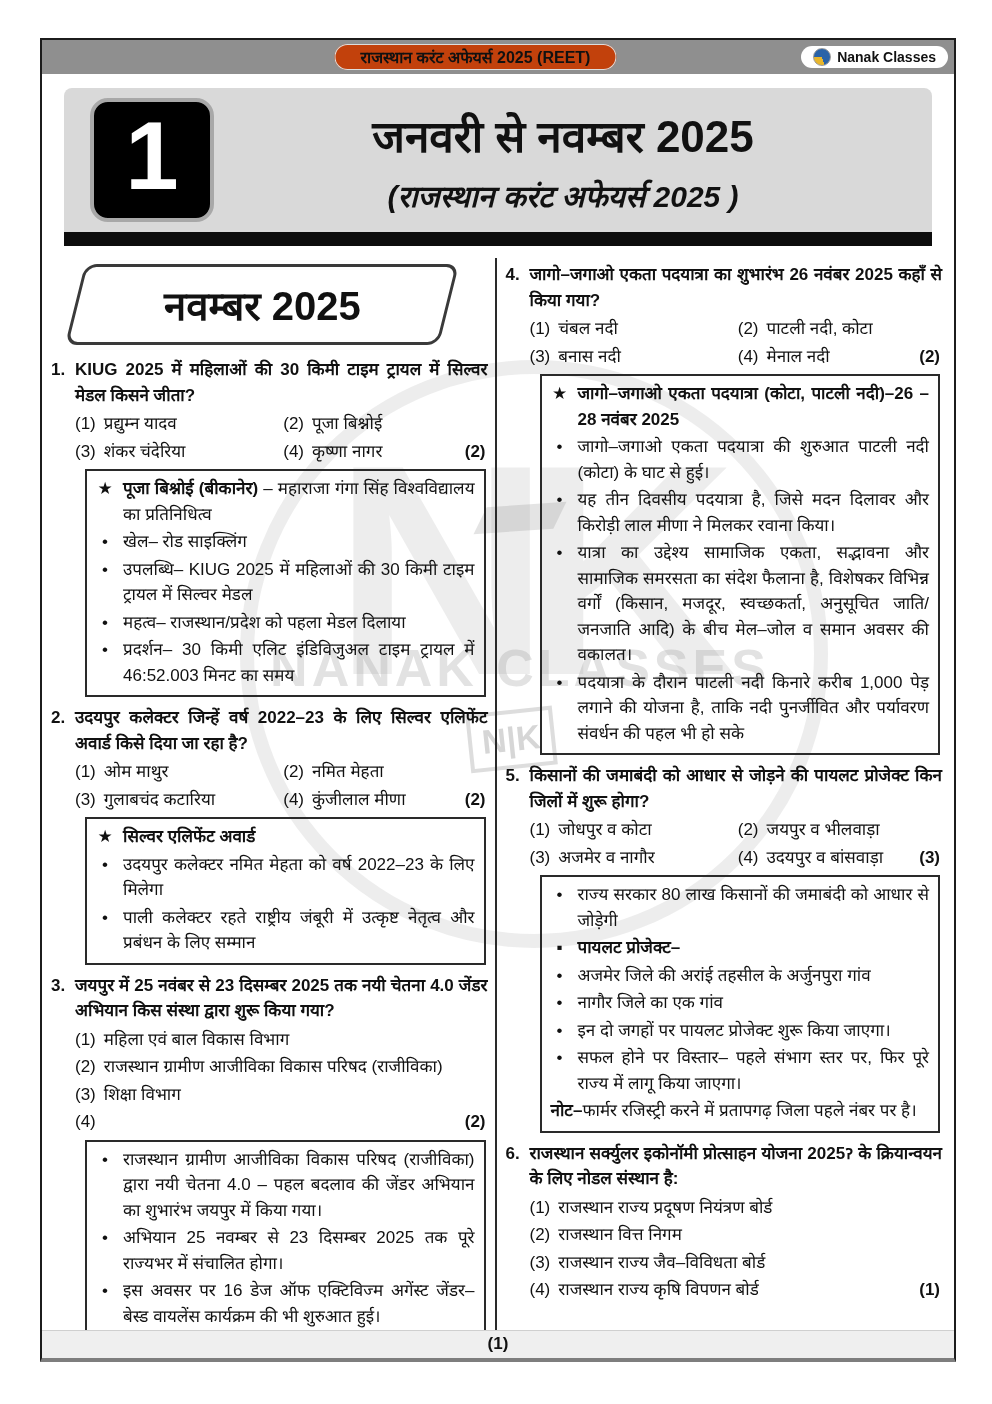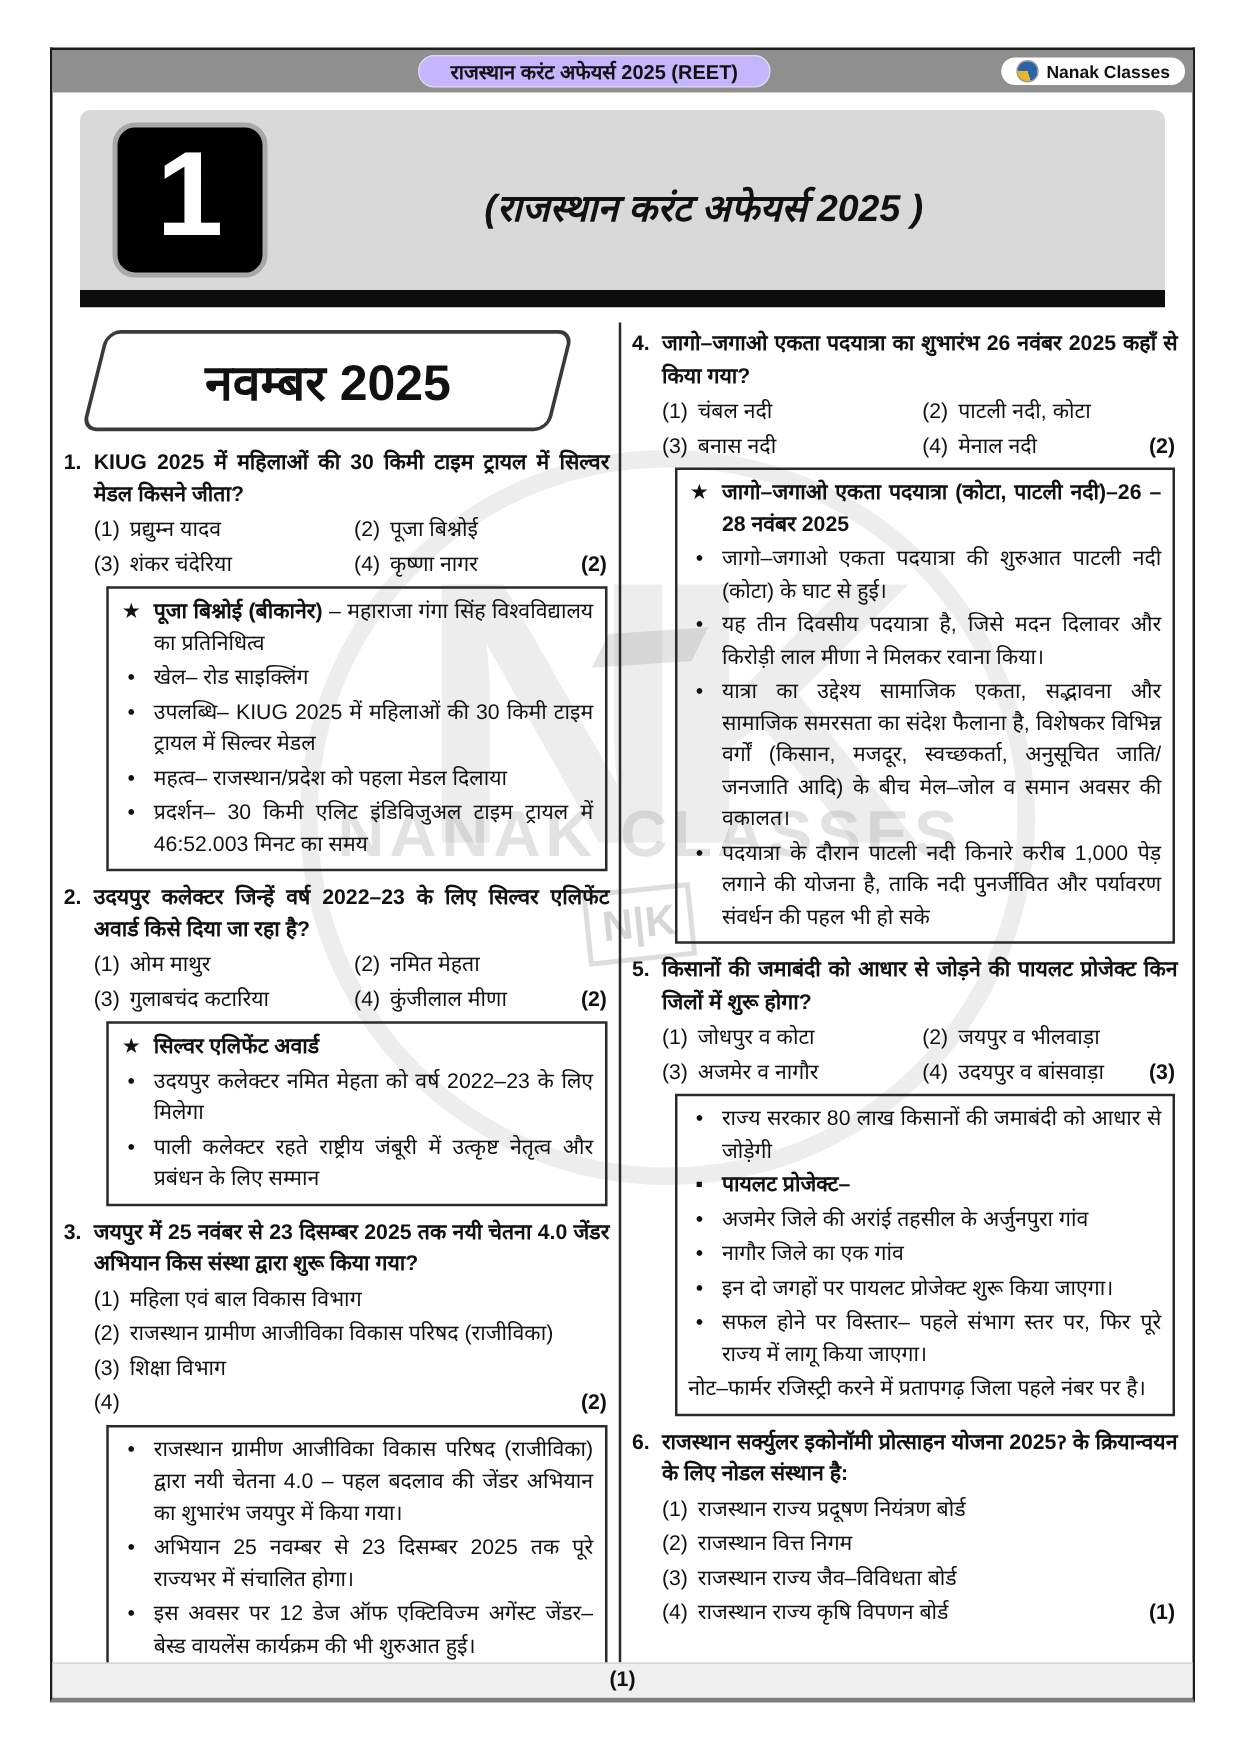--- a/index.html
+++ b/index.html
@@ -19,21 +19,21 @@
     font-size:300px;font-weight:900;line-height:1;color:rgba(140,140,140,0.16);letter-spacing:-30px;}
   .wm-cap{position:absolute;left:480px;top:505px;width:80px;height:26px;background:rgba(120,120,120,0.2);
     transform:rotate(-4deg) skewX(-30deg);}
   .wm-name{position:absolute;left:190px;top:638px;width:660px;text-align:center;
     font-size:52px;font-weight:900;letter-spacing:4px;color:rgba(150,150,150,0.28);}
   .wm-small{position:absolute;left:468px;top:710px;padding:6px 10px;border:4px solid rgba(120,120,120,0.25);
     font-size:34px;font-weight:900;color:rgba(120,120,120,0.3);transform:rotate(-6deg);}
 
   
   .topbar{height:34px;background:#8f8f8f;display:flex;align-items:center;position:relative;flex:0 0 auto;}
-  .title-pill{position:absolute;left:50%;transform:translateX(-58%);background:#c4b5fd;border-radius:999px;
+  .title-pill{position:absolute;left:50%;transform:translateX(-58%);background:#c2410c;border-radius:999px;
     padding:2px 26px;font-size:16px;font-weight:800;white-space:nowrap;box-shadow:0 0 0 1px #ddd inset;}
   .brand-pill{position:absolute;right:6px;background:#fff;border-radius:999px;padding:2px 12px;
     display:flex;align-items:center;gap:6px;font-size:14px;font-weight:800;white-space:nowrap;}
   .brand-logo{width:16px;height:16px;border-radius:50%;
     background:conic-gradient(#2a63a8 0 45%, #e8b62c 45% 75%, #2a63a8 75% 100%);
     border:1px solid #999;}
 
   
   .chapter{margin:14px 22px 0 22px;background:#d9d9d9;border-radius:8px 8px 0 0;position:relative;
     display:flex;align-items:center;padding:10px 20px 10px 26px;border-bottom:14px solid #0d0d0d;flex:0 0 auto;}
@@ -69,21 +69,21 @@
   .ans{font-weight:800;font-size:17px;margin-left:auto;padding-right:2px;}
 
   
   .xbox{border:2px solid #2a2a2a;margin:2px 2px 8px 34px;padding:5px 9px 7px 9px;background:transparent;}
   .xline{display:flex;gap:9px;font-size:17px;line-height:1.5;}
   .xline .glyph{flex:0 0 18px;text-align:center;}
   .xline .txt{flex:1;text-align:justify;}
   .xline.star .txt{font-weight:400;}
   .xline.star .lead{font-weight:800;}
   .xline.square .txt{font-weight:800;}
-  .xline .note-lead{font-weight:400;}
+  .xline .note-lead{font-weight:700;}
   .xline + .xline{margin-top:2px;}
 
   
   .footer{flex:0 0 auto;margin-top:auto;background:#efefef;border-top:1px solid #cfcfcf;
     text-align:center;font-size:17px;font-weight:800;padding:3px 0 4px 0;}
 </style>
 </head>
 <body>
 
 <div class="page">
@@ -106,20 +106,21 @@
         <span class="brand-logo"></span>
         <span>Nanak Classes</span>
       </div>
     </div>
 
     <div class="chapter">
       <div class="chap-badge">
         <span>1</span>
       </div>
       <div class="chap-text">
+        <div class="chap-title">जनवरी से नवम्बर 2025</div>
         <div class="chap-sub">(राजस्थान करंट अफेयर्स 2025 )</div>
       </div>
     </div>
 
     <div class="cols">
 
       <div class="col left">
 
         <div class="banner-wrap">
           <div class="banner">
@@ -242,21 +243,21 @@
             <div class="xline">
                 <span class="glyph">•</span>
                 <span class="txt">राजस्थान ग्रामीण आजीविका विकास परिषद (राजीविका) द्वारा नयी चेतना 4.0 – पहल बदलाव की जेंडर अभियान का शुभारंभ जयपुर में किया गया।</span>
               </div>
             <div class="xline">
                 <span class="glyph">•</span>
                 <span class="txt">अभियान 25 नवम्बर से 23 दिसम्बर 2025 तक पूरे राज्यभर में संचालित होगा।</span>
               </div>
             <div class="xline">
                 <span class="glyph">•</span>
-                <span class="txt">इस अवसर पर 12 डेज ऑफ एक्टिविज्म अगेंस्ट जेंडर–बेस्ड वायलेंस कार्यक्रम की भी शुरुआत हुई।</span>
+                <span class="txt">इस अवसर पर 16 डेज ऑफ एक्टिविज्म अगेंस्ट जेंडर–बेस्ड वायलेंस कार्यक्रम की भी शुरुआत हुई।</span>
               </div>
           </div>
         </div>
 
       </div>
 
       <div class="col right">
 
         <div class="q">
           <div class="qhead">

